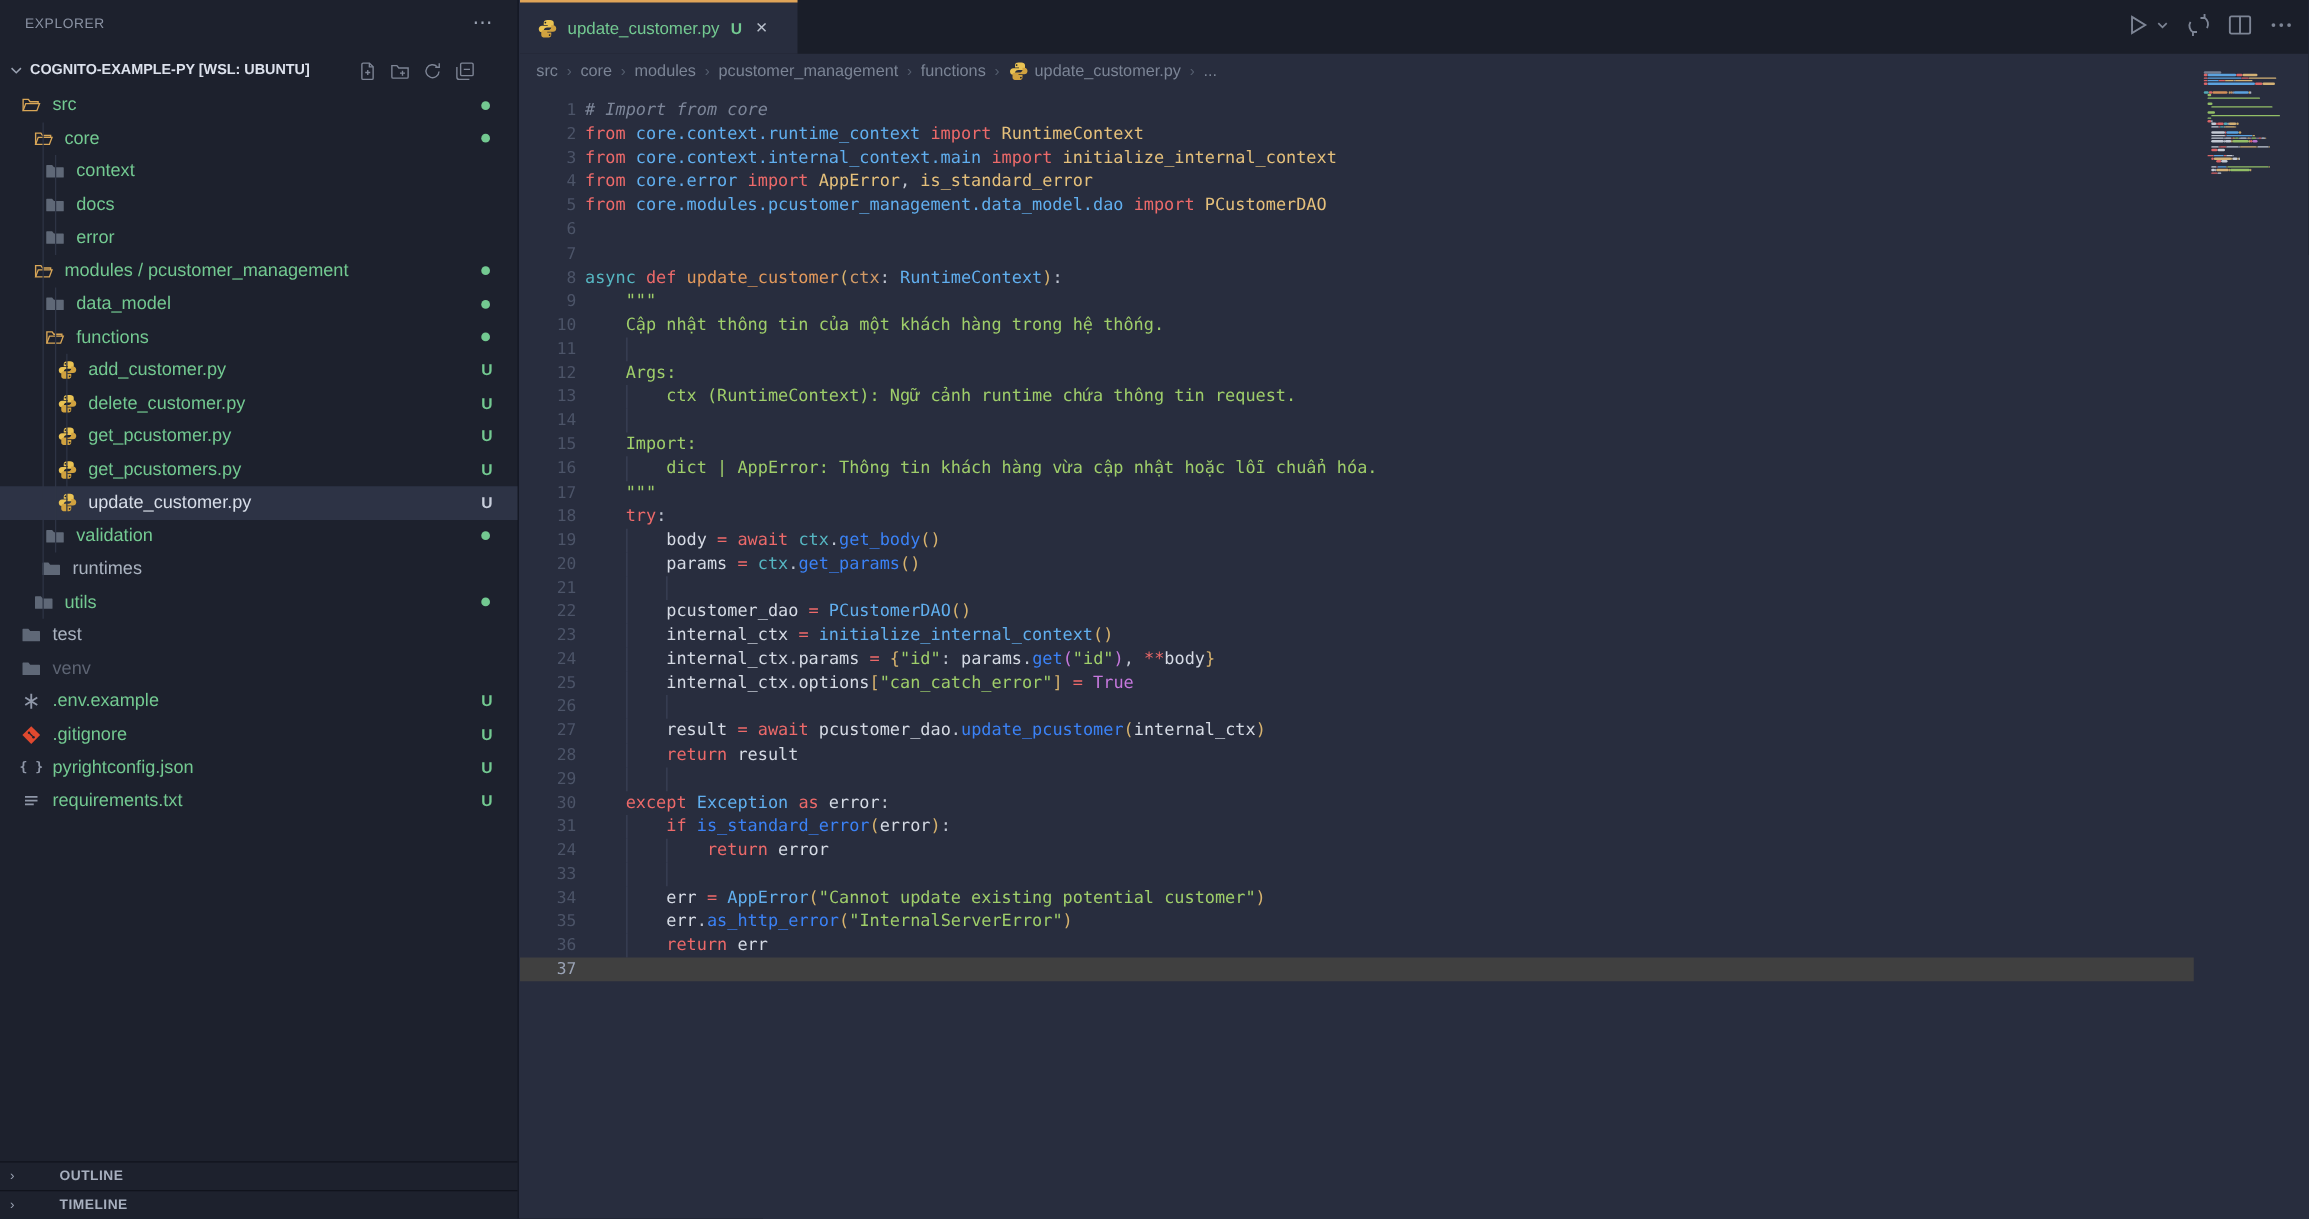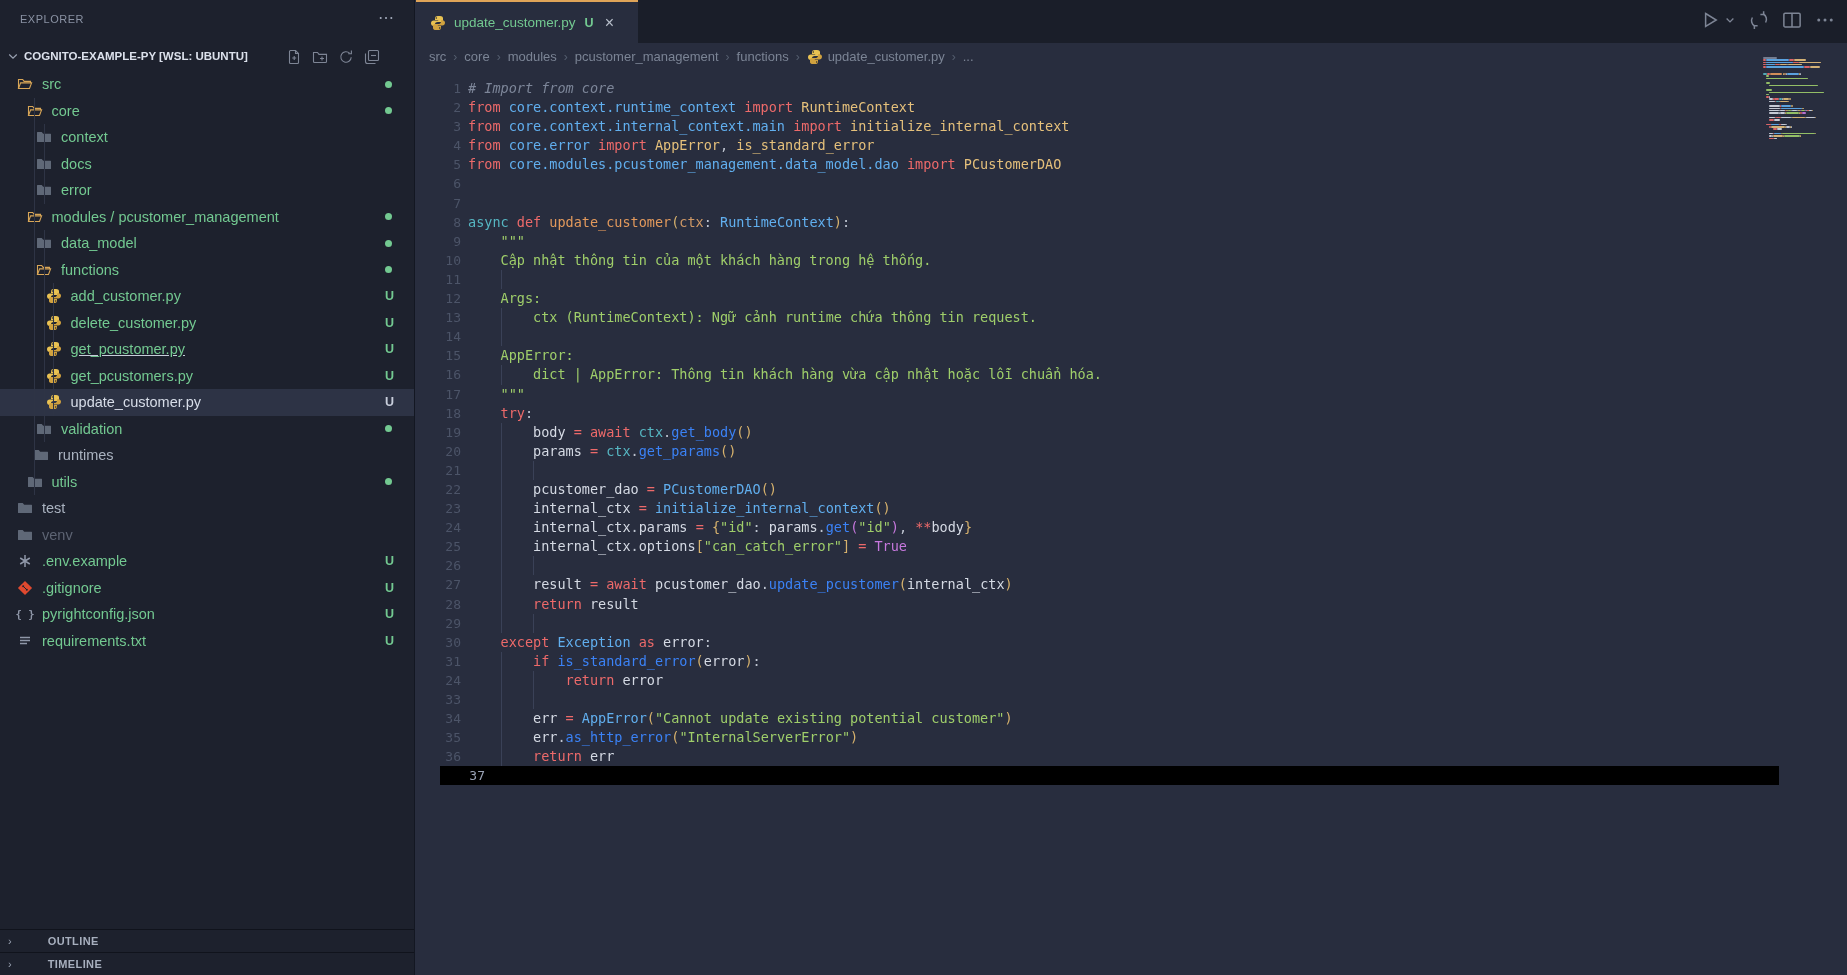--- a/index.html
+++ b/index.html
@@ -42,21 +42,21 @@
   #editor-actions .act-ic{width:20px;height:20px;}
   #editor-actions .chev{width:12px;height:12px;margin-left:-9px;}
   #breadcrumbs{position:absolute;left:13px;top:43px;height:27px;display:flex;align-items:center;gap:7px;
                font-size:13px;color:#7b8495;white-space:nowrap;}
   .bc-sep{color:#545d6e;font-size:12px;}
   .bc-item{cursor:pointer;display:inline-flex;align-items:center;gap:5px;}
   
   #code{position:absolute;left:0;top:70px;right:0;bottom:0;padding-top:9px;
         font-family:"DejaVu Sans Mono",monospace;font-size:13.5px;}
   .cline{position:relative;height:19.1px;line-height:19.1px;white-space:pre;width:calc(100% - 92px);}
-  .cline.current{background:#000000;margin-left:24px;}
+  .cline.current{background:#404040;}
   .lnum{position:absolute;left:0;width:45px;text-align:right;color:#4c5468;font-size:13px;}
   .cline.current .lnum{color:#9aa3b5;}
   .ltext{position:absolute;left:52px;top:0;}
   .eguide{position:absolute;top:0;width:1px;height:19.1px;background:#3a4157;}
   .tok-k{color:#ed6a6a;} .tok-cy{color:#56b6c2;} .tok-pl{color:#61afef;} .tok-ty{color:#e5c07b;}
   .tok-fn{color:#3b82f6;} .tok-fd{color:#e2995c;} .tok-or{color:#d19a66;} .tok-bl{color:#61afef;}
   .tok-s{color:#9fce6a;} .tok-c{color:#7d8699;font-style:italic;} .tok-v{color:#d5dae4;}
   .tok-pu{color:#bfc5d1;} .tok-b1{color:#d7b26d;} .tok-b2{color:#c678dd;} .tok-pr{color:#c678dd;}
   
   #minimap{position:absolute;right:6px;top:57px;width:80px;height:110px;cursor:pointer;}
@@ -200,21 +200,21 @@
             <svg width="16" height="16" viewBox="0 0 16 16">
               <path fill="#e9c253" d="M7.9 1C6.2 1 5 1.7 5 3.1V5h3.2v.6H3.6C2.1 5.6 1 6.6 1 8.2s1 2.6 2.5 2.6H5V9.3C5 7.9 6.3 7 7.7 7h3.2c1.2 0 2.1-.9 2.1-2.1V3.1C13 1.7 11.7 1 10.1 1z"></path>
               <path fill="#d1a23f" d="M8.1 15c1.7 0 2.9-.7 2.9-2.1V11H7.8v-.6h4.6c1.5 0 2.6-1 2.6-2.6s-1-2.6-2.5-2.6H11v1.5C11 8.1 9.7 9 8.3 9H5.1C3.9 9 3 9.9 3 11.1v1.8C3 14.3 4.3 15 5.9 15z"></path>
               <circle cx="6.3" cy="3" r=".7" fill="#1d212d"></circle>
               <circle cx="9.7" cy="13" r=".7" fill="#1d212d"></circle>
             </svg>
           </span>
           <span class="tlabel c-green">delete_customer.py</span>
           <span class="badge-u">U</span>
         </div>
-        <div class="trow" style="padding-left: 45.5px; text-decoration: underline;">
+        <div class="trow" style="padding-left: 45.5px;">
           <span class="ticon">
             <svg width="16" height="16" viewBox="0 0 16 16">
               <path fill="#e9c253" d="M7.9 1C6.2 1 5 1.7 5 3.1V5h3.2v.6H3.6C2.1 5.6 1 6.6 1 8.2s1 2.6 2.5 2.6H5V9.3C5 7.9 6.3 7 7.7 7h3.2c1.2 0 2.1-.9 2.1-2.1V3.1C13 1.7 11.7 1 10.1 1z"></path>
               <path fill="#d1a23f" d="M8.1 15c1.7 0 2.9-.7 2.9-2.1V11H7.8v-.6h4.6c1.5 0 2.6-1 2.6-2.6s-1-2.6-2.5-2.6H11v1.5C11 8.1 9.7 9 8.3 9H5.1C3.9 9 3 9.9 3 11.1v1.8C3 14.3 4.3 15 5.9 15z"></path>
               <circle cx="6.3" cy="3" r=".7" fill="#1d212d"></circle>
               <circle cx="9.7" cy="13" r=".7" fill="#1d212d"></circle>
             </svg>
           </span>
           <span class="tlabel c-green">get_pcustomer.py</span>
           <span class="badge-u">U</span>
@@ -433,21 +433,21 @@
         <div class="cline"><span class="lnum">5</span><span class="ltext"><span class="tok-k">from</span><span class="tok-pl"> core.modules.pcustomer_management.data_model.dao</span><span class="tok-k"> import</span><span class="tok-ty"> PCustomerDAO</span></span></div>
         <div class="cline"><span class="lnum">6</span><span class="ltext"></span></div>
         <div class="cline"><span class="lnum">7</span><span class="ltext"></span></div>
         <div class="cline"><span class="lnum">8</span><span class="ltext"><span class="tok-cy">async</span><span class="tok-k"> def</span><span class="tok-fd"> update_customer</span><span class="tok-b1">(</span><span class="tok-or">ctx</span><span class="tok-pu">:</span><span class="tok-bl"> RuntimeContext</span><span class="tok-b1">)</span><span class="tok-pu">:</span></span></div>
         <div class="cline"><span class="lnum">9</span><span class="ltext">    <span class="tok-s">"""</span></span></div>
         <div class="cline"><span class="lnum">10</span><span class="ltext">    <span class="tok-s">Cập nhật thông tin của một khách hàng trong hệ thống.</span></span></div>
         <div class="cline"><span class="lnum">11</span><span class="eguide" style="left: 84.52px;"></span><span class="ltext"></span></div>
         <div class="cline"><span class="lnum">12</span><span class="ltext">    <span class="tok-s">Args:</span></span></div>
         <div class="cline"><span class="lnum">13</span><span class="eguide" style="left: 84.52px;"></span><span class="ltext">        <span class="tok-s">ctx (RuntimeContext): Ngữ cảnh runtime chứa thông tin request.</span></span></div>
         <div class="cline"><span class="lnum">14</span><span class="eguide" style="left: 84.52px;"></span><span class="ltext"></span></div>
-        <div class="cline"><span class="lnum">15</span><span class="ltext">    <span class="tok-s">AppError:</span></span></div>
+        <div class="cline"><span class="lnum">15</span><span class="ltext">    <span class="tok-s">Import:</span></span></div>
         <div class="cline"><span class="lnum">16</span><span class="eguide" style="left: 84.52px;"></span><span class="ltext">        <span class="tok-s">dict | AppError: Thông tin khách hàng vừa cập nhật hoặc lỗi chuẩn hóa.</span></span></div>
         <div class="cline"><span class="lnum">17</span><span class="ltext">    <span class="tok-s">"""</span></span></div>
         <div class="cline"><span class="lnum">18</span><span class="ltext">    <span class="tok-k">try</span><span class="tok-pu">:</span></span></div>
         <div class="cline"><span class="lnum">19</span><span class="eguide" style="left: 84.52px;"></span><span class="ltext">        <span class="tok-v">body </span><span class="tok-k">=</span><span class="tok-k"> await</span><span class="tok-cy"> ctx</span><span class="tok-pu">.</span><span class="tok-fn">get_body</span><span class="tok-b1">()</span></span></div>
         <div class="cline"><span class="lnum">20</span><span class="eguide" style="left: 84.52px;"></span><span class="ltext">        <span class="tok-v">params </span><span class="tok-k">=</span><span class="tok-cy"> ctx</span><span class="tok-pu">.</span><span class="tok-fn">get_params</span><span class="tok-b1">()</span></span></div>
         <div class="cline"><span class="lnum">21</span><span class="eguide" style="left: 84.52px;"></span><span class="eguide" style="left: 117.04px;"></span><span class="ltext"></span></div>
         <div class="cline"><span class="lnum">22</span><span class="eguide" style="left: 84.52px;"></span><span class="ltext">        <span class="tok-v">pcustomer_dao </span><span class="tok-k">=</span><span class="tok-bl"> PCustomerDAO</span><span class="tok-b1">()</span></span></div>
         <div class="cline"><span class="lnum">23</span><span class="eguide" style="left: 84.52px;"></span><span class="ltext">        <span class="tok-v">internal_ctx </span><span class="tok-k">=</span><span class="tok-bl"> initialize_internal_context</span><span class="tok-b1">()</span></span></div>
         <div class="cline"><span class="lnum">24</span><span class="eguide" style="left: 84.52px;"></span><span class="ltext">        <span class="tok-v">internal_ctx</span><span class="tok-pu">.</span><span class="tok-v">params </span><span class="tok-k">=</span><span class="tok-b1"> {</span><span class="tok-s">"id"</span><span class="tok-pu">: </span><span class="tok-v">params</span><span class="tok-pu">.</span><span class="tok-fn">get</span><span class="tok-b2">(</span><span class="tok-s">"id"</span><span class="tok-b2">)</span><span class="tok-pu">, </span><span class="tok-k">**</span><span class="tok-v">body</span><span class="tok-b1">}</span></span></div>
         <div class="cline"><span class="lnum">25</span><span class="eguide" style="left: 84.52px;"></span><span class="ltext">        <span class="tok-v">internal_ctx</span><span class="tok-pu">.</span><span class="tok-v">options</span><span class="tok-b1">[</span><span class="tok-s">"can_catch_error"</span><span class="tok-b1">]</span><span class="tok-k"> =</span><span class="tok-pr"> True</span></span></div>

